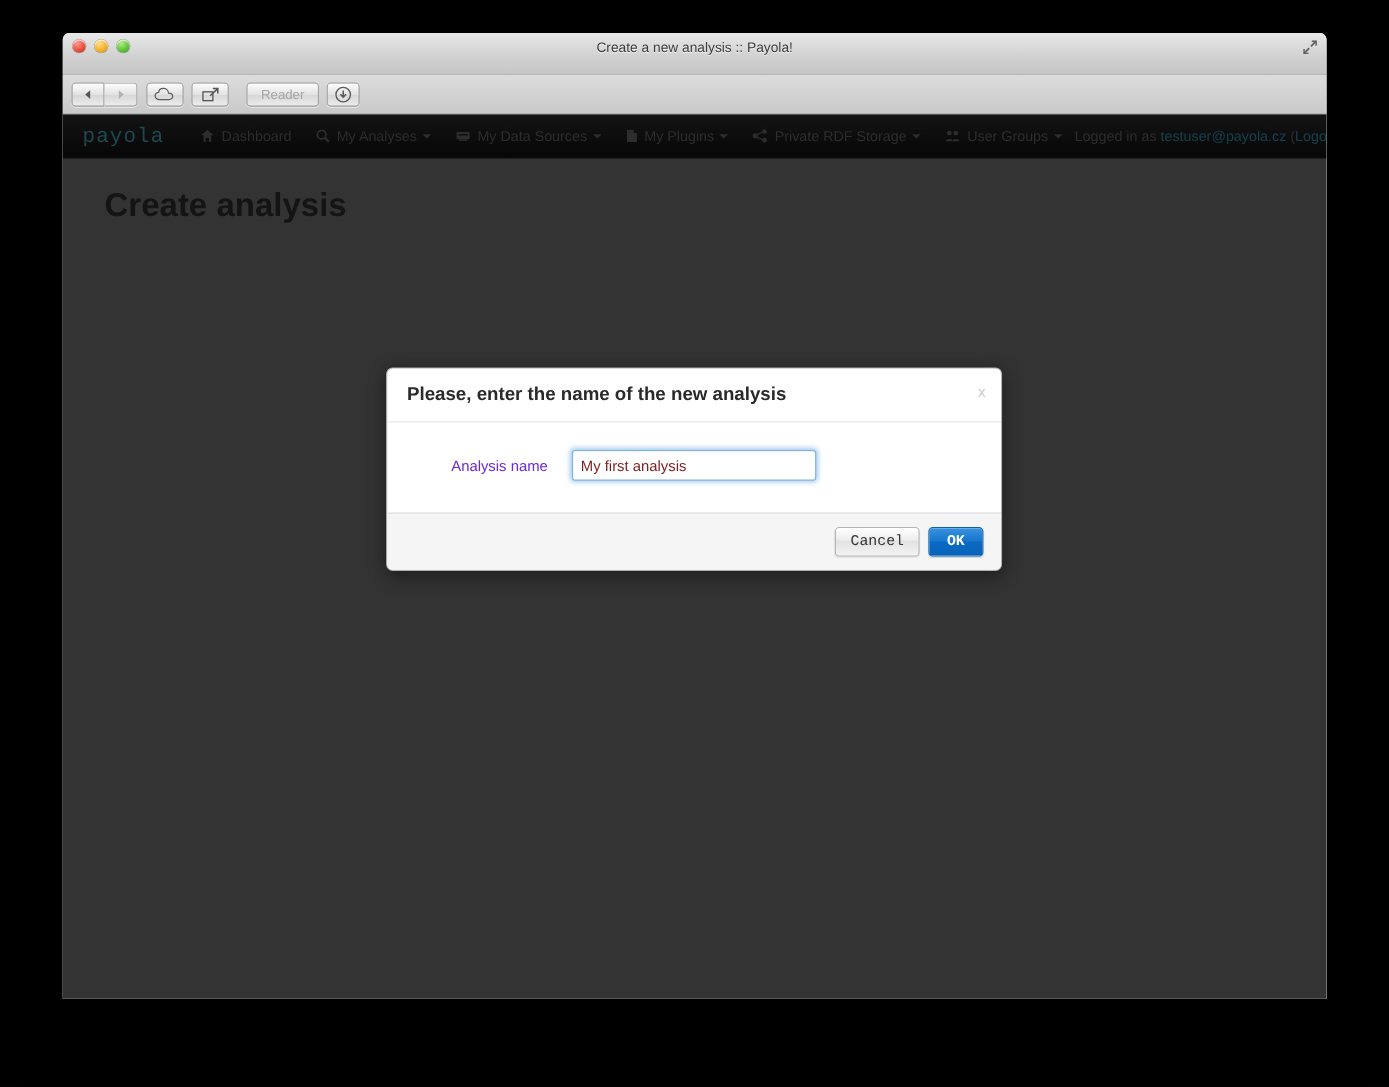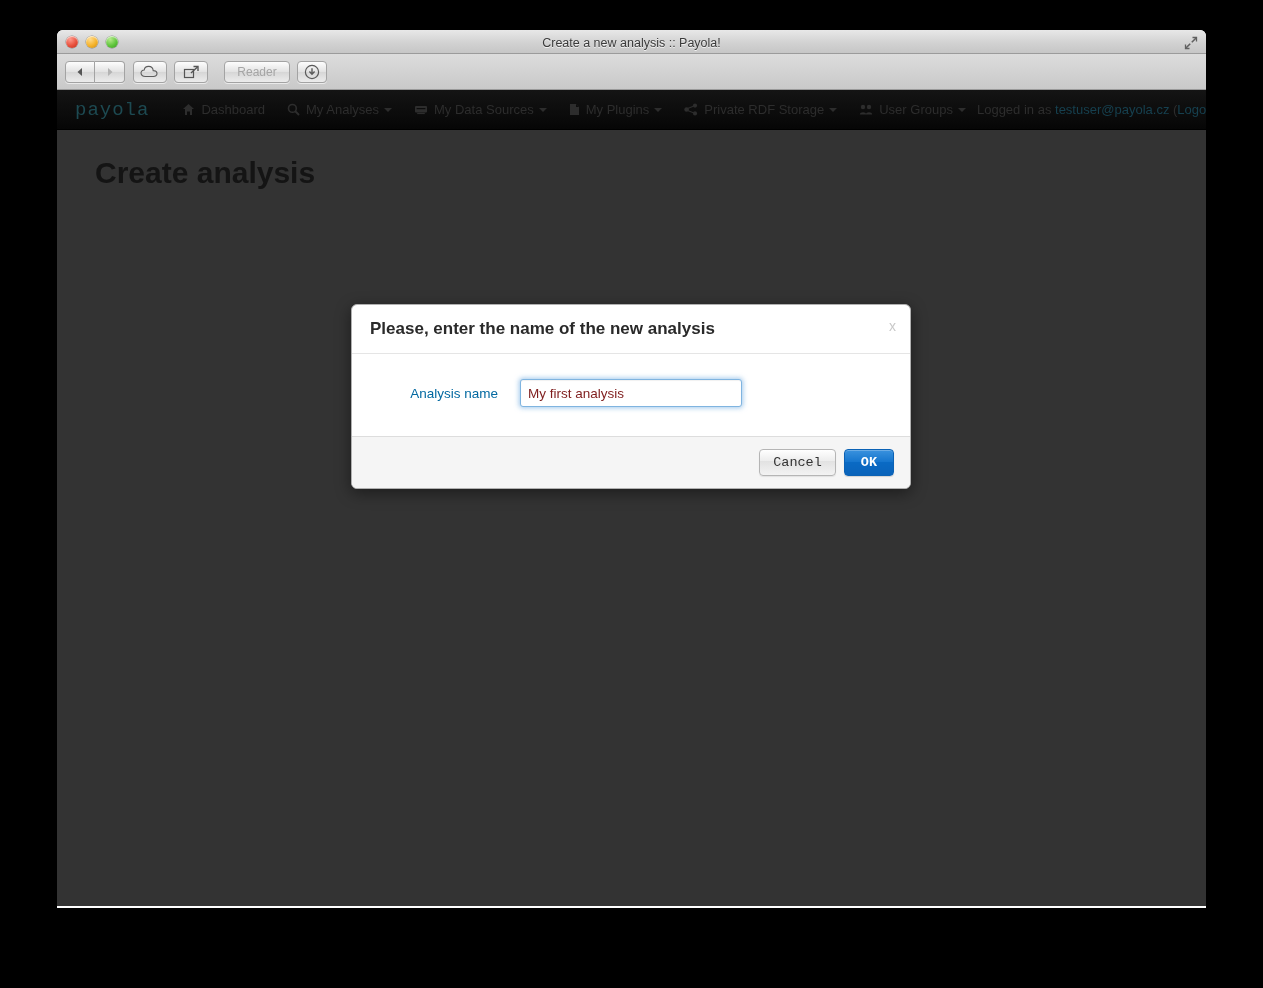--- a/index.html
+++ b/index.html
@@ -26,21 +26,21 @@
     width: 1149px; height: 878px;
     border-radius: 6px 6px 0 0;
     box-shadow: 0 0 0 1px #000;
     overflow: hidden;
     background: #ffffff;
   }
 
   
   #title-bar {
     position: relative;
-    height: 24px;
+    height: 38px;
     background: linear-gradient(to bottom, #e8e8e8 0%, #d2d2d2 55%, #c6c6c6 100%);
     border-bottom: 1px solid #9b9b9b;
   }
   #window-controls {
     position: absolute; left: 9px; top: 6px;
     display: flex; gap: 8px;
   }
   .wc {
     width: 12px; height: 12px; border-radius: 50%;
     box-shadow: inset 0 1px 1px rgba(255,255,255,.7), 0 0 0 .5px rgba(0,0,0,.35);
@@ -165,21 +165,21 @@
     margin: 26px 0 0 38px;
     font-size: 30px;
     font-weight: bold;
     color: #141414;
     font-family: "Liberation Sans", sans-serif;
   }
 
   
   #modal {
     position: absolute;
-    left: 294px; top: 214px;
+    left: 294px; top: 230px;
     width: 560px;
     background: #ffffff;
     border: 1px solid #b0b0b0;
     border-radius: 6px;
     box-shadow: 0 4px 16px rgba(0,0,0,.45);
     overflow: hidden;
   }
   #modal-header {
     position: relative;
     padding: 14px 18px 14px 18px;
@@ -196,21 +196,21 @@
   #modal-body {
     padding: 22px 18px 26px 18px;
     min-height: 82px;
     display: flex; align-items: center;
   }
   #field-label {
     width: 150px;
     text-align: right;
     padding-right: 22px;
     font-size: 13.5px;
-    color: #0369a1;
+    color: #6d28d9;
   }
   #analysis-name-input {
     width: 222px; height: 28px;
     font-size: 13.5px;
     font-family: "Liberation Sans", sans-serif;
     color: #7f1d1d;
     padding: 3px 7px;
     border: 1px solid #7fb4e0;
     border-radius: 3px;
     outline: none;

